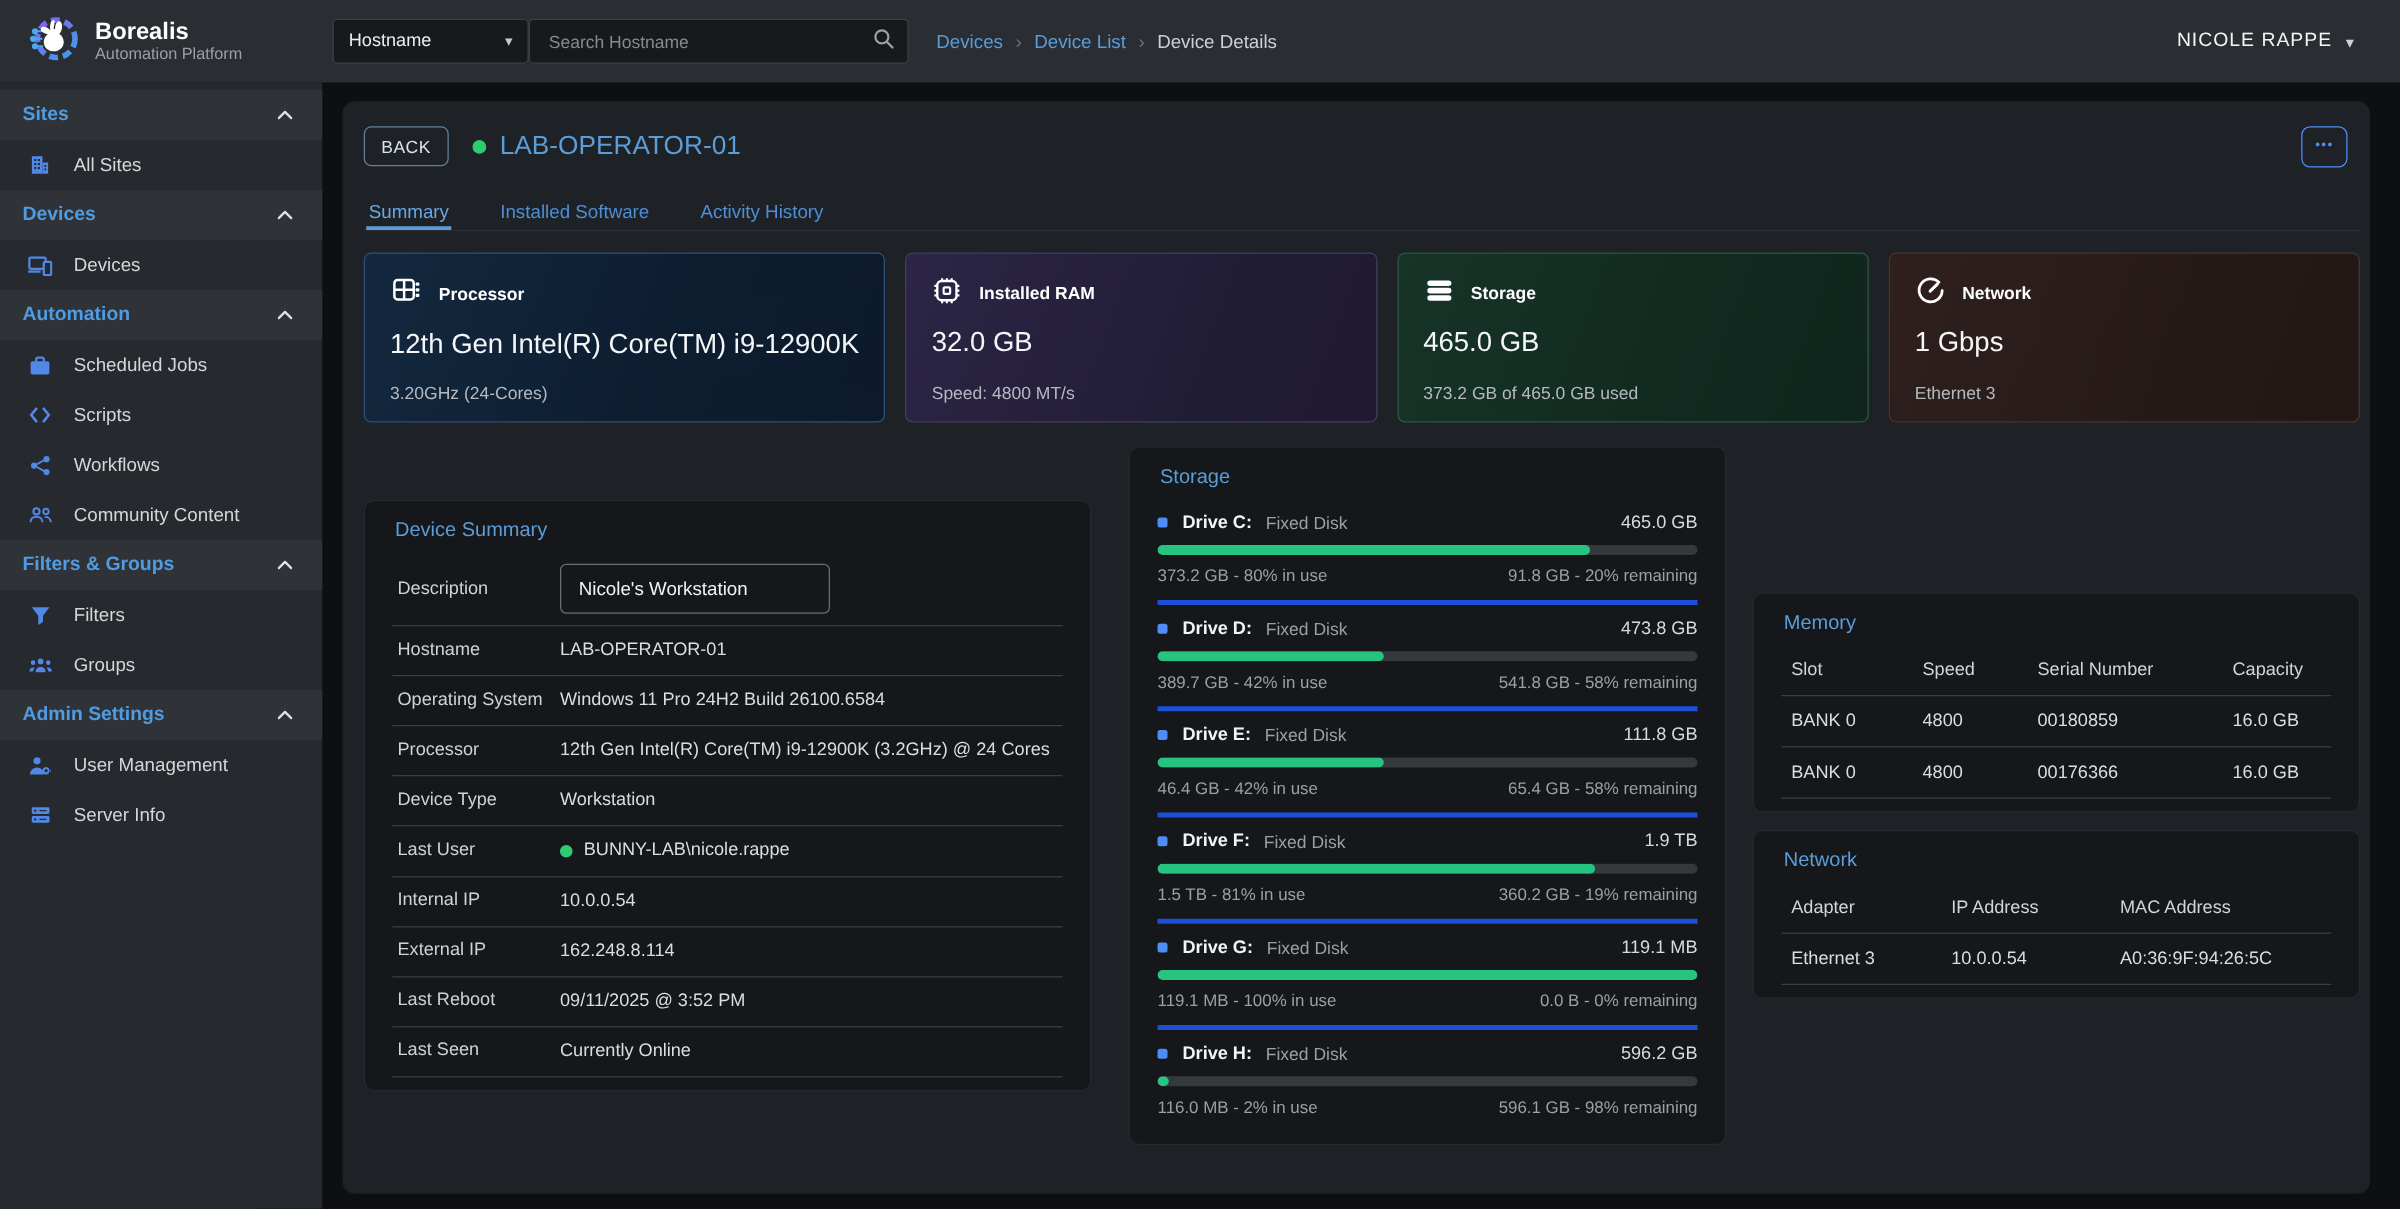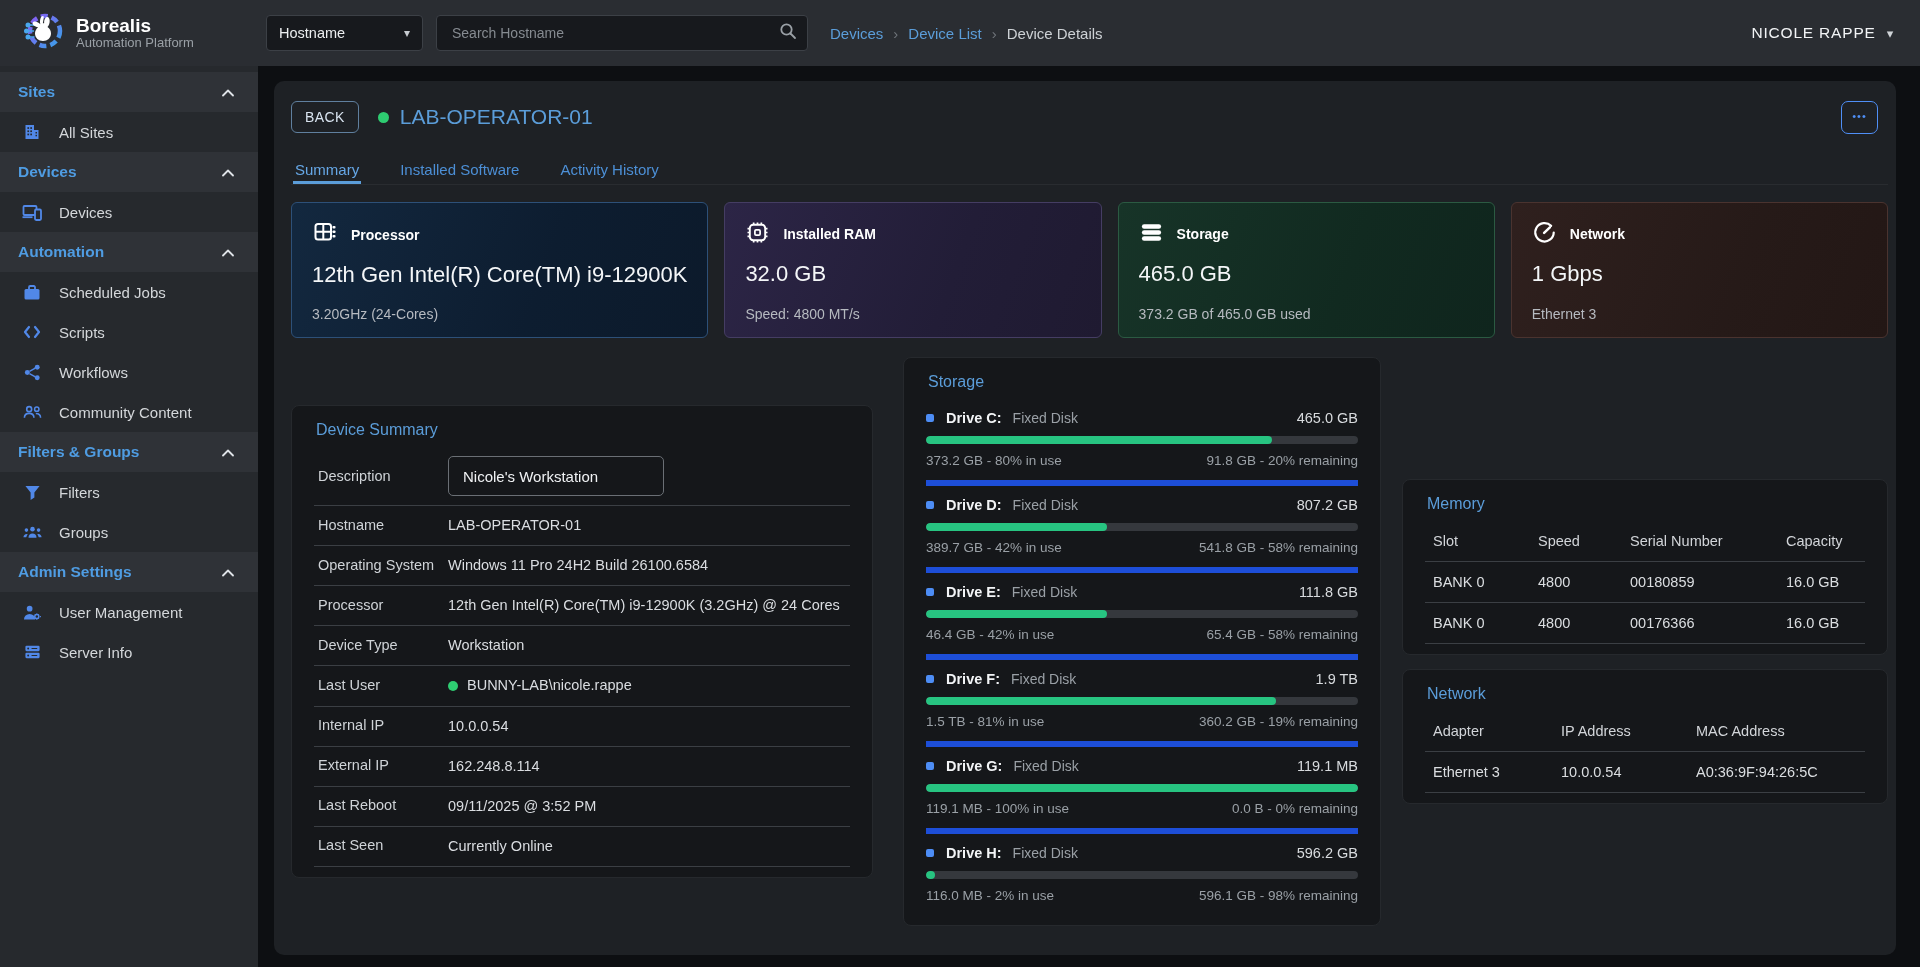--- a/index.html
+++ b/index.html
@@ -13,30 +13,30 @@
   .topstrip { position:absolute; top:0; left:0; width:1920px; height:66px;
     background:#2a2d32; display:flex; align-items:center; z-index:5; }
   .brand { width:258px; flex:0 0 258px; display:flex; align-items:center; gap:11px; padding-left:23px; }
   .brand-text { display:flex; flex-direction:column; line-height:1.15; }
   .brand-name { font-size:19px; font-weight:bold; color:#ffffff; }
   .brand-sub { font-size:13px; color:#9aa0a6; }
   .hostname-select { margin-left:8px; width:157px; height:36px; background:#17191d;
     border:1px solid #3c4046; border-radius:4px; display:flex; align-items:center;
     justify-content:space-between; padding:0 12px; font-size:14.5px; color:#eceef0; cursor:pointer; }
   .caret { font-size:12px; color:#c7cbd0; }
-  .search-box { margin-left:13px; width:372px; height:36px; background:#17191d;
+  .search-box { width:304px; height:36px; background:#17191d;
     border:1px solid #3c4046; border-radius:4px; display:flex; align-items:center; padding:0 10px 0 13px; }
   .search-box input { flex:1; background:transparent; border:none; outline:none;
     color:#e8eaed; font-size:14px; font-family:"Liberation Sans",sans-serif; }
   .search-box input::placeholder { color:#868b91; }
   .breadcrumbs { margin-left:22px; display:flex; align-items:center; gap:10px; font-size:15px; }
   .crumb-link { color:#5b9dd9; cursor:pointer; }
   .crumb-sep { color:#6f747a; font-size:15px; }
   .crumb-current { color:#cdd1d5; }
-  .user-menu { margin-left:auto; margin-right:26px; display:flex; align-items:center; gap:11px;
+  .user-menu { margin-left:auto; margin-right:36px; display:flex; align-items:center; gap:11px;
     font-size:15.5px; letter-spacing:0.8px; color:#f2f4f6; cursor:pointer;padding-left:17px; }
   .user-caret { font-size:13px; color:#cfd3d7; }
 
   
   .sidebar { position:absolute; top:66px; left:0; width:258px; bottom:0; background:#26292d; padding-top:6px; }
   .side-section-header { height:40px; background:#2f3237; display:flex; align-items:center;
     justify-content:space-between; padding:0 24px 0 18px; color:#4f9ce2; font-weight:bold;
     font-size:15.5px; cursor:pointer; }
   .side-item { height:40px; display:flex; align-items:center; gap:15px; padding-left:20px;
     color:#d4d7da; font-size:15px; cursor:pointer; }
@@ -82,21 +82,21 @@
   .sum-row { display:flex; align-items:center; border-bottom:1px solid #3b3f44; padding:9px 4px; font-size:14.5px; }
   .sum-label { width:130px; flex:0 0 130px; color:#cfd3d7; line-height:1.35; padding-right:8px; }
   .sum-value { color:#dadde1; line-height:1.45; }
   .desc-input { width:216px; height:40px; background:transparent; border:1px solid #6a6f75;
     border-radius:5px; color:#f0f2f4; font-size:15px; padding:0 14px;
     font-family:"Liberation Sans",sans-serif; outline:none; }
   .user-value { display:flex; align-items:center; gap:9px; }
   .mini-dot { width:10px; height:10px; border-radius:50%; background:#2ecc71; }
 
   .storage-panel { width:478px; margin-left:30px; }
-  .drive-block { padding:11px 0 12px; border-bottom:6px solid #1d4ed8; }
+  .drive-block { padding:11px 0 12px; border-bottom:4px solid #1d4ed8; }
   .drive-block:last-child { border-bottom:none; }
   .drive-head { display:flex; align-items:center; font-size:14.5px; }
   .drive-bullet { width:8px; height:8px; border-radius:2px; background:#4d8df5; margin-right:12px; }
   .drive-name { font-weight:bold; color:#f2f4f6; }
   .drive-type { color:#9aa0a6; margin-left:11px; font-size:14px; }
   .drive-size { margin-left:auto; color:#d8dbde; }
   .drive-bar { margin-top:10px; height:8px; background:#35383d; border-radius:4px; overflow:hidden; }
   .drive-fill { height:100%; background:#27c481; border-radius:4px; }
   .drive-caps { display:flex; justify-content:space-between; margin-top:9px; font-size:13.5px; color:#9aa0a6; }
 
@@ -463,21 +463,21 @@
             <span>373.2 GB - 80% in use</span>
             <span>91.8 GB - 20% remaining</span>
           </div>
         </div>
 
         <div class="drive-block">
           <div class="drive-head">
             <span class="drive-bullet"></span>
             <span class="drive-name">Drive D:</span>
             <span class="drive-type">Fixed Disk</span>
-            <span class="drive-size">807.2 GB</span>
+            <span class="drive-size">473.8 GB</span>
           </div>
           <div class="drive-bar">
               <div class="drive-fill" style="width: 42%;"></div>
             </div>
           <div class="drive-caps">
             <span>389.7 GB - 42% in use</span>
             <span>541.8 GB - 58% remaining</span>
           </div>
         </div>
 

